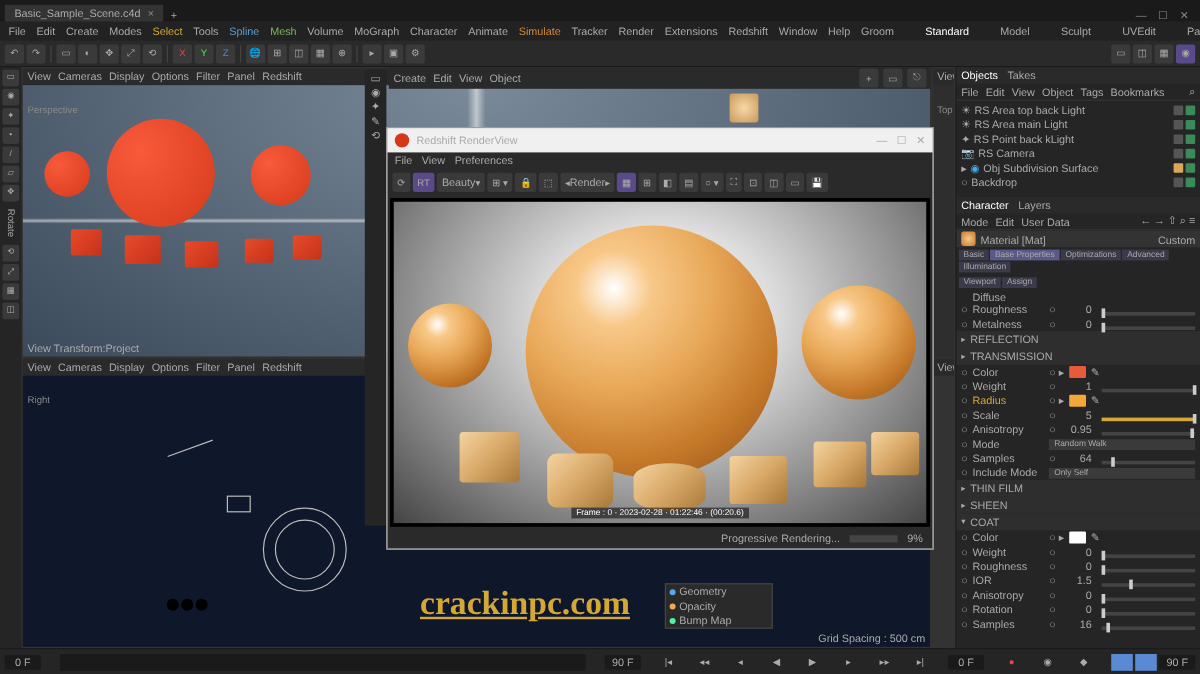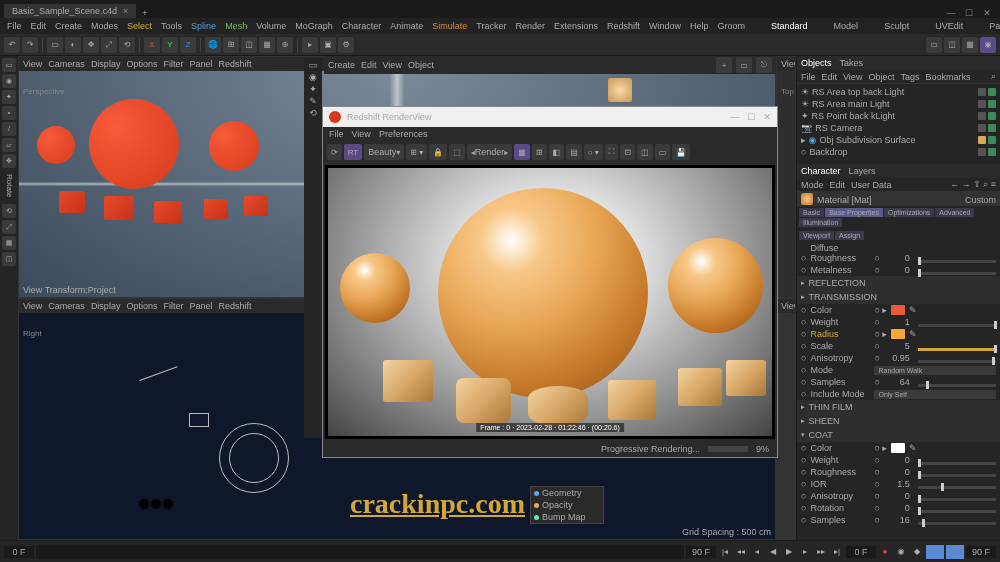--- a/index.html
+++ b/index.html
@@ -66,26 +66,26 @@
 .attrsec .arrow{font-size:7px}
 .attrprop{display:flex;align-items:flex-end;padding:1px 4px;gap:4px;font-size:8px}
 .attrprop .lbl{width:60px}
 .attrprop .lbl.hl{color:#d4a838}
 .attrprop .sw{width:14px;height:10px;background:#e85a3a;border-radius:1px}
 .attrprop .sw.w{background:#fff}
 .attrprop .val{width:30px;text-align:right;padding-right:4px}
 .attrprop .slider{flex:1;height:3px;background:#444;position:relative}
 .attrprop .slider::after{content:'';position:absolute;width:3px;height:8px;background:#ccc;top:-3px;left:var(--p,50%)}
 .attrprop .drop{flex:1;background:#3a3a3a;padding:1px 4px;font-size:7px}
-.timeline{height:22px;background:#252525;display:flex;align-items:center;padding:0 4px;gap:2px;font-size:8px;border-top:1px solid #1a1a1a}
+.timeline{height:22px;background:#252525;display:flex;align-items:center;padding:0 4px;gap:16px;font-size:8px;border-top:1px solid #1a1a1a}
 .tlfield{width:30px;background:#1a1a1a;padding:1px 2px;text-align:center}
 .tltrack{flex:1;height:14px;background:#1a1a1a;position:relative}
 .tlbtn{width:14px;height:14px;display:flex;align-items:center;justify-content:center;font-size:8px}
 .watermark{position:absolute;bottom:42px;left:350px;font-size:28px;font-family:cursive;font-weight:bold;color:#d4a838;text-decoration:underline;z-index:20}
-.nodewin{position:absolute;bottom:38px;left:530px;width:74px;background:#2a2a2a;border:1px solid #444;font-size:7px;z-index:5}
+.nodewin{position:absolute;bottom:38px;left:554px;width:90px;background:#2a2a2a;border:1px solid #444;font-size:7px;z-index:5}
 .nodewin .nrow{display:flex;align-items:center;gap:3px;padding:1px 3px}
 .ndot{width:5px;height:5px;border-radius:50%}
 .vertpanel{position:absolute;left:304px;top:58px;width:18px;height:380px;background:#252525;display:flex;flex-direction:column;gap:2px;padding:2px;align-items:center;z-index:4}
 .createbar{position:absolute;top:56px;left:324px;width:452px;height:18px;background:#2a2a2a;display:flex;align-items:center;gap:6px;padding:0 4px;font-size:8px;z-index:3}
 .createbar .r{margin-left:auto;display:flex;gap:4px}
 .thumbsq{width:24px;height:24px;background:radial-gradient(circle,#f8d8a8,#c89858);border-radius:2px;position:absolute;top:78px;left:608px;z-index:3}
 </style>
 </head>
 <body>
 

